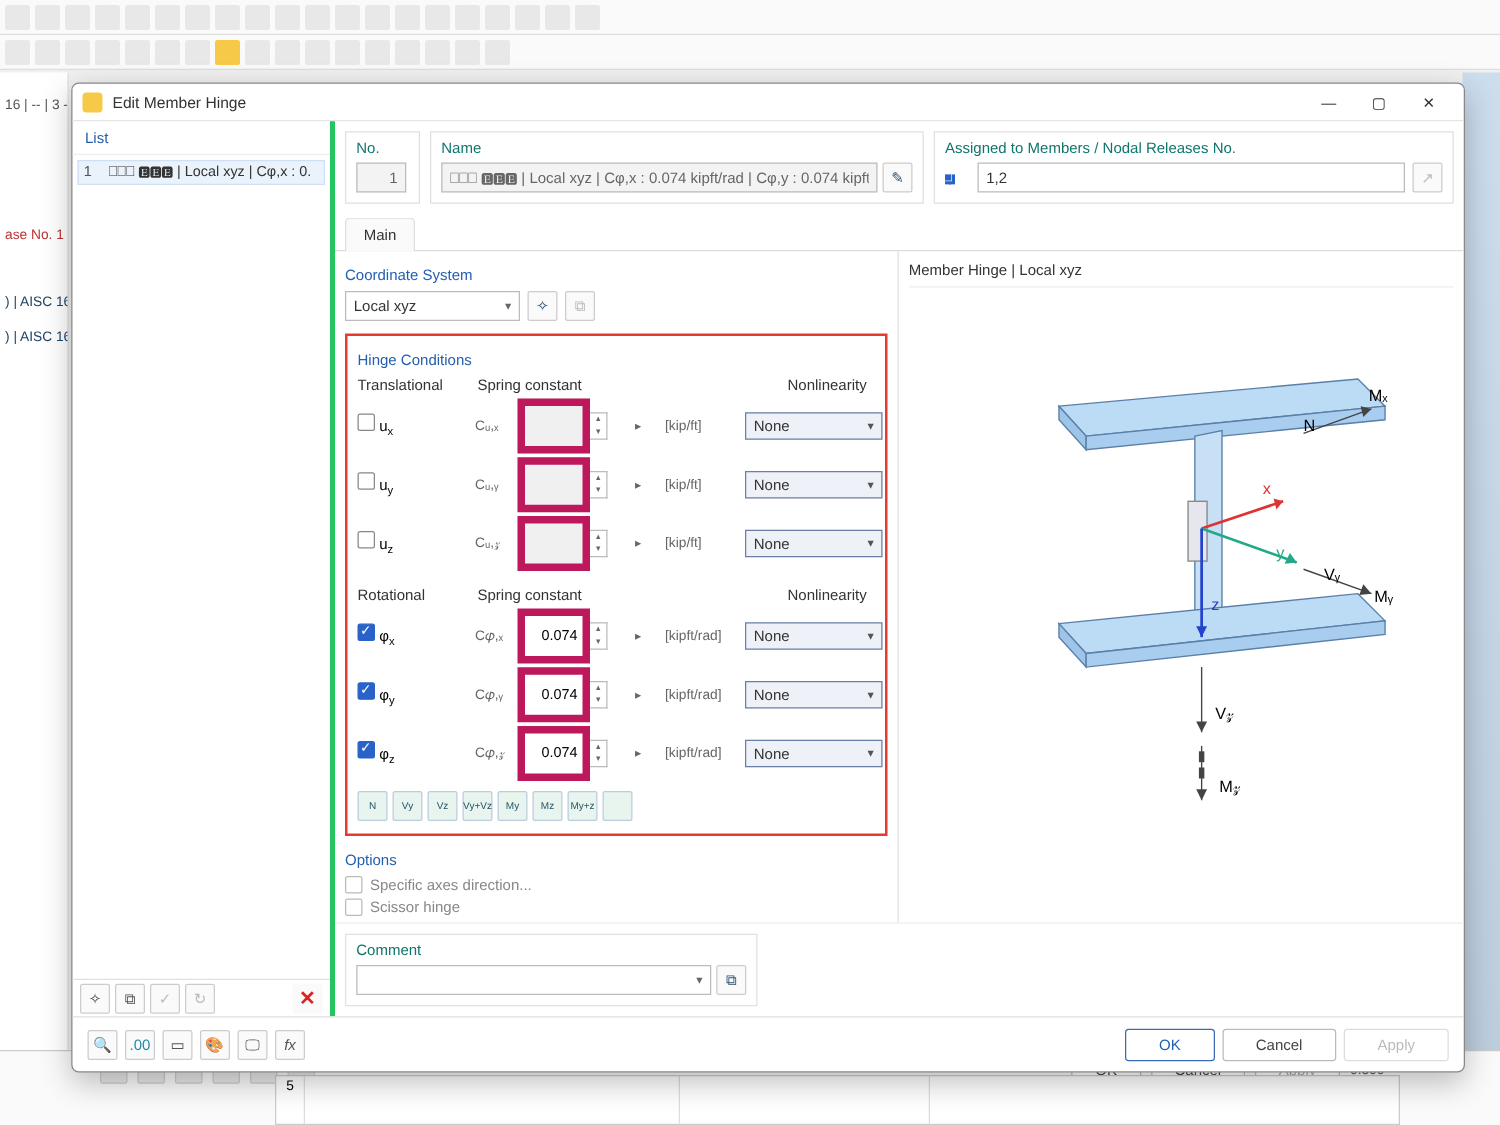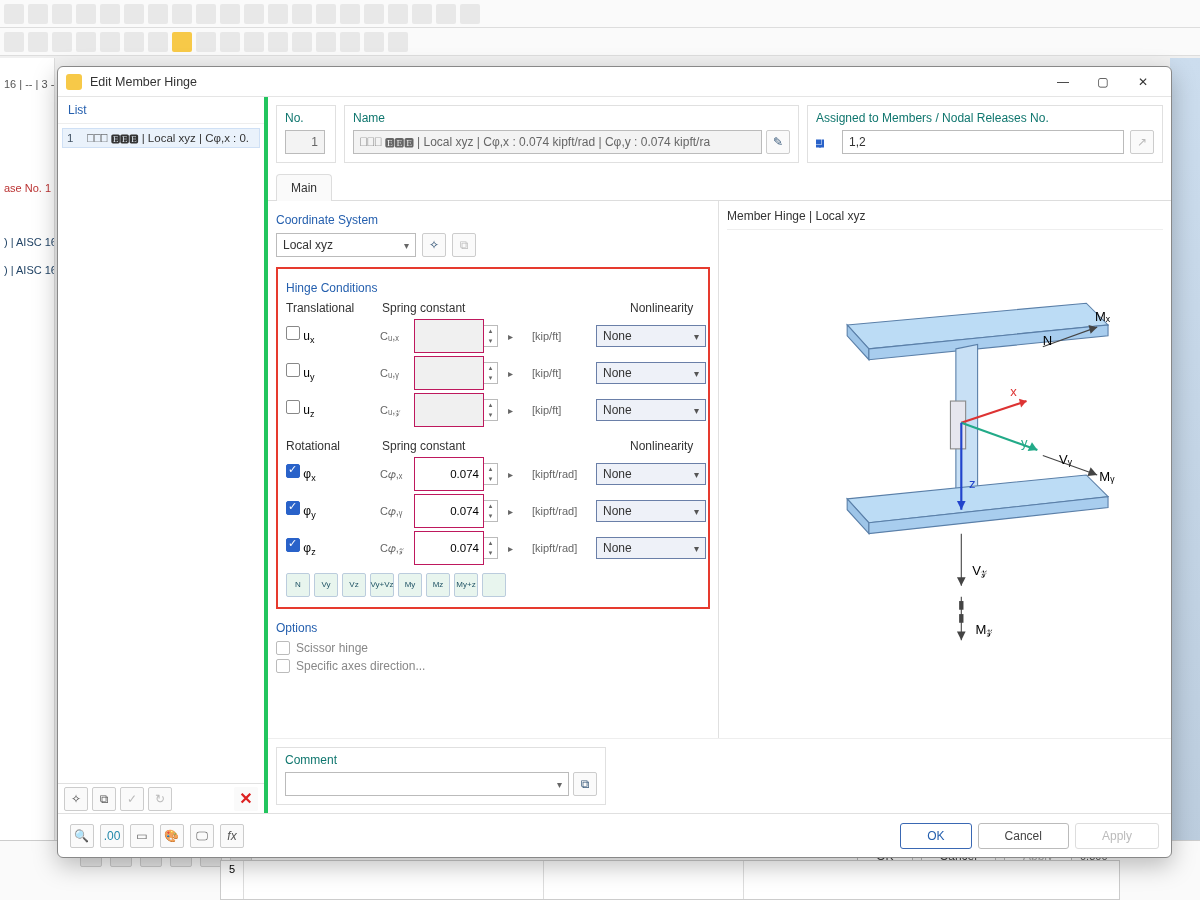--- a/index.html
+++ b/index.html
@@ -47,21 +47,21 @@
 .select{height:24px;border:1px solid #bbb;background:#fff;display:flex;align-items:center;padding:0 6px;font-size:12px;color:#333;position:relative;flex:1}
 .select::after{content:"▾";position:absolute;right:6px;color:#666;font-size:10px}
 .hinge-box{border:2px solid #e63a2e;padding:8px 8px 10px;margin-top:10px}
 .cols-hdr{display:grid;grid-template-columns:90px 120px 70px 40px 100px;gap:6px;font-size:12px;color:#333;margin-bottom:4px}
 .cond-row{display:grid;grid-template-columns:90px 30px 90px 20px 60px 110px;gap:4px;align-items:center;margin-bottom:3px;font-size:12px}
 .chk{width:14px;height:14px;border:1px solid #888;border-radius:2px;display:inline-block;background:#fff;position:relative}
 .chk.on{background:#2962c9;border-color:#2962c9}
 .chk.on::after{content:"✓";color:#fff;position:absolute;left:1px;top:-2px;font-size:11px}
 .sub{font-size:9px;vertical-align:sub}
 .spin{display:flex;align-items:center}
-.spin input{height:22px;width:70px;border:1px solid #be185d;text-align:right;padding:16px 4px;font-size:11.5px}
+.spin input{height:22px;width:58px;border:6px solid #be185d;text-align:right;padding:16px 4px;font-size:11.5px}
 .spin input.dis{background:#f0f0f0;color:#999}
 .spin .ud{width:14px;height:22px;border:1px solid #bbb;border-left:none;display:flex;flex-direction:column;font-size:7px;color:#666}
 .spin .ud span{flex:1;text-align:center;line-height:10px}
 .arrow{color:#666;font-size:10px}
 .unit{font-size:11px;color:#666}
 .nl-select{height:22px;border:1px solid #6a7fa8;background:#eef1f8;display:flex;align-items:center;padding:0 6px;font-size:12px;color:#333;position:relative}
 .nl-select::after{content:"▾";position:absolute;right:6px;color:#555;font-size:10px}
 .preset-row{display:flex;gap:4px;margin-top:8px}
 .preset{width:24px;height:24px;background:#e8f5ee;border:1px solid #bcd;border-radius:2px;font-size:8px;color:#256;display:flex;align-items:center;justify-content:center;flex-direction:column;line-height:8px}
 .opt-row{display:flex;align-items:center;gap:6px;margin:4px 0;font-size:12px;color:#888}
@@ -189,21 +189,21 @@
               <input class="inp ro" style="width: 40px; text-align: right;" value="1">
             </div>
         </div>
         <div class="fld" style="flex:1">
           <div class="fld-label">Name</div>
           <div class="fld-body">
             <input class="inp ro" style="flex: 1 1 0%;" value="⎕⎕⎕ 🅴🅴🅴 | Local xyz | Cφ,x : 0.074 kipft/rad | Cφ,y : 0.074 kipft/ra">
             <div class="icobtn">✎</div>
           </div>
         </div>
-        <div class="fld assigned" style="width:356px">
+        <div class="fld assigned" style="width:416px">
           <div class="fld-label">Assigned to Members / Nodal Releases No.</div>
           <div class="fld-body body-row">
             <span class="dots"></span>
             <input class="inp" value="1,2" style="">
             <div class="icobtn" style="color:#bbb">↗</div>
           </div>
         </div>
       </div>
 
       <div class="tabbar">
@@ -336,25 +336,25 @@
                 <div class="preset">My</div>
                 <div class="preset">Mz</div>
                 <div class="preset">My+z</div>
                 <div class="preset"></div>
               </div>
           </div>
 
           <div class="section-title" style="margin-top:12px">Options</div>
           <div class="opt-row">
               <span class="chk"></span>
-              <span>Scissor hinge</span>
+              <span>Specific axes direction...</span>
             </div>
           <div class="opt-row">
               <span class="chk"></span>
-              <span>Specific axes direction...</span>
+              <span>Scissor hinge</span>
             </div>
         </div>
 
         <div class="preview">
           <div class="preview-title">Member Hinge | Local xyz</div>
           <svg class="beam-svg" viewBox="0 0 340 460">
 
             <polygon points="80,80 300,60 320,80 100,102" fill="#bcdcf5" stroke="#5a7fa8"></polygon>
             <polygon points="80,80 100,102 100,112 80,90" fill="#9ec5e8" stroke="#5a7fa8"></polygon>
             <polygon points="100,102 320,80 320,90 100,112" fill="#a8cdee" stroke="#5a7fa8"></polygon>

